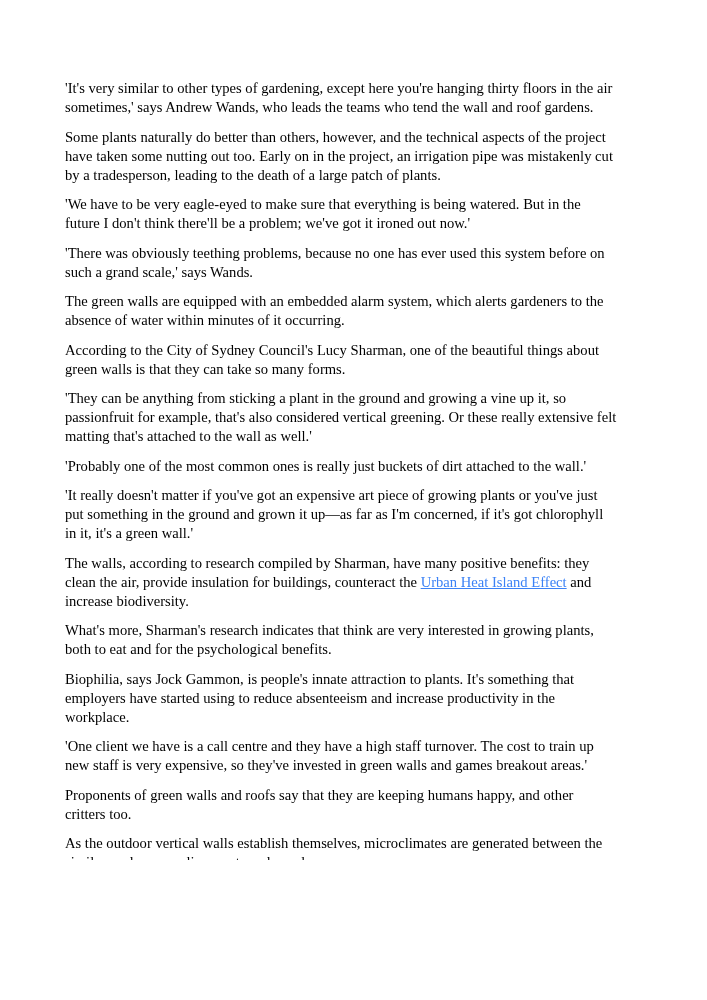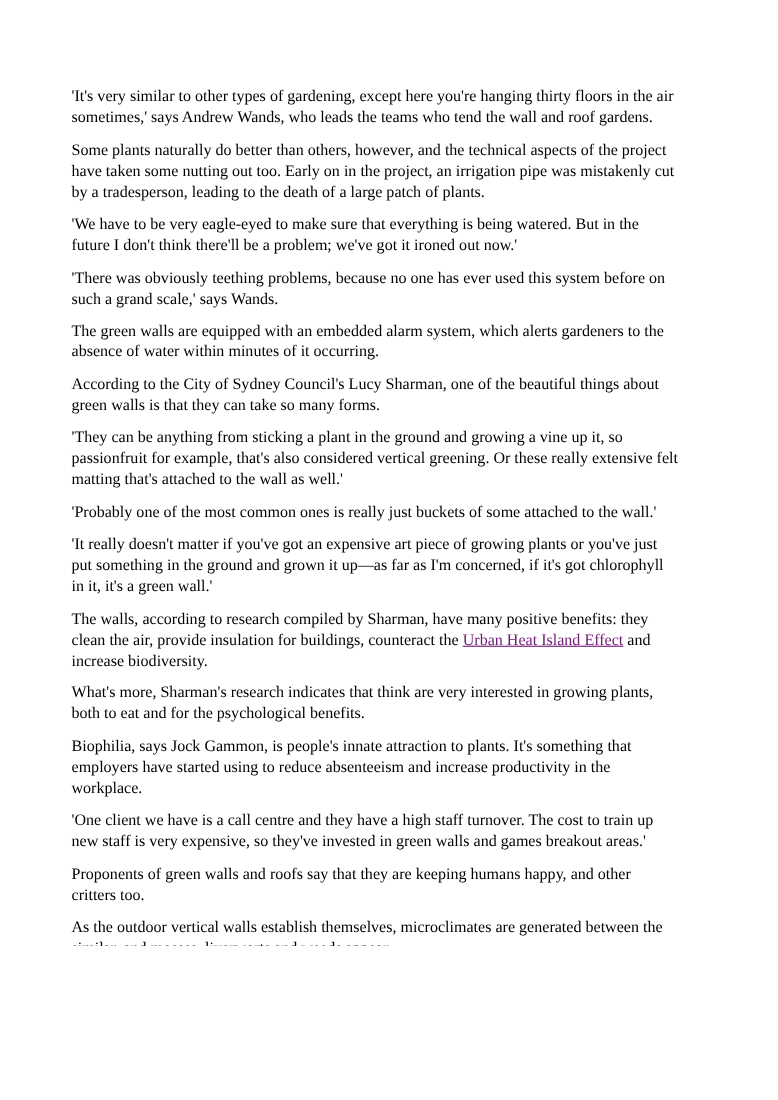--- a/index.html
+++ b/index.html
@@ -46,26 +46,26 @@
 future I don't think there'll be a problem; we've got it ironed out now.'</p>
   <p>'There was obviously teething problems, because no one has ever used this system before on
 such a grand scale,' says Wands.</p>
   <p>The green walls are equipped with an embedded alarm system, which alerts gardeners to the
 absence of water within minutes of it occurring.</p>
   <p>According to the City of Sydney Council's Lucy Sharman, one of the beautiful things about
 green walls is that they can take so many forms.</p>
   <p>'They can be anything from sticking a plant in the ground and growing a vine up it, so
 passionfruit for example, that's also considered vertical greening. Or these really extensive felt
 matting that's attached to the wall as well.'</p>
-  <p>'Probably one of the most common ones is really just buckets of some attached to the wall.'</p>
+  <p>'Probably one of the most common ones is really just buckets of dirt attached to the wall.'</p>
   <p>'It really doesn't matter if you've got an expensive art piece of growing plants or you've just
 put something in the ground and grown it up—as far as I'm concerned, if it's got chlorophyll
 in it, it's a green wall.'</p>
   <p><span>The walls, according to research compiled by Sharman, have many positive benefits: they
-clean the air, provide insulation for buildings, counteract the </span><a class="doc-link" style="color: #701a75;">Urban Heat Island Effect</a><span> and
+clean the air, provide insulation for buildings, counteract the </span><a class="doc-link" style="color: #3b82f6;">Urban Heat Island Effect</a><span> and
 increase biodiversity.</span></p>
   <p>What's more, Sharman's research indicates that think are very interested in growing plants,
 both to eat and for the psychological benefits.</p>
   <p>Biophilia, says Jock Gammon, is people's innate attraction to plants. It's something that
 employers have started using to reduce absenteeism and increase productivity in the
 workplace.</p>
   <p>'One client we have is a call centre and they have a high staff turnover. The cost to train up
 new staff is very expensive, so they've invested in green walls and games breakout areas.'</p>
   <p>Proponents of green walls and roofs say that they are keeping humans happy, and other
 critters too.</p>

